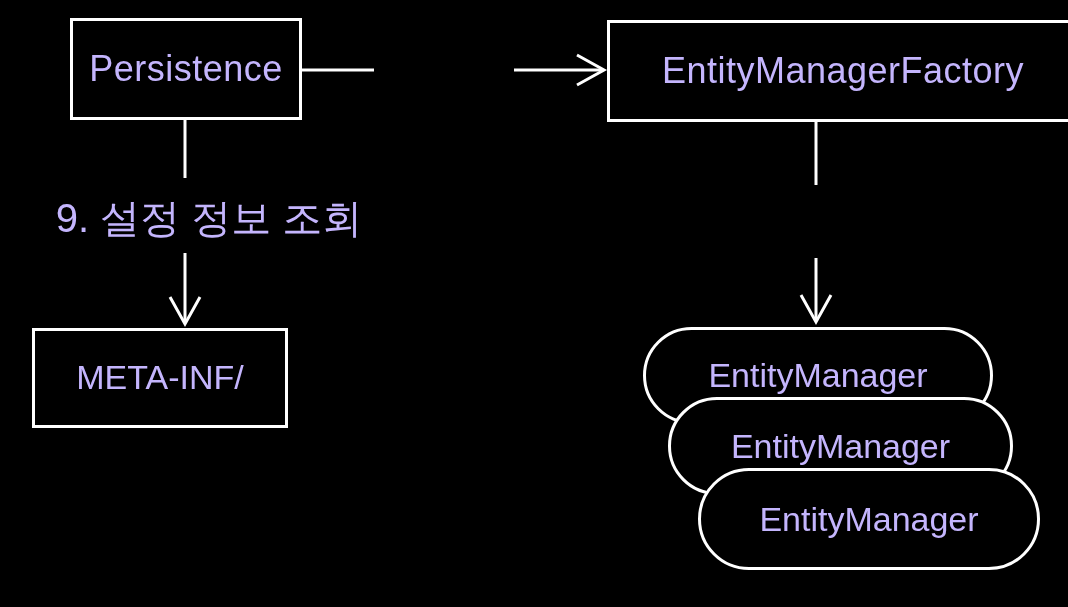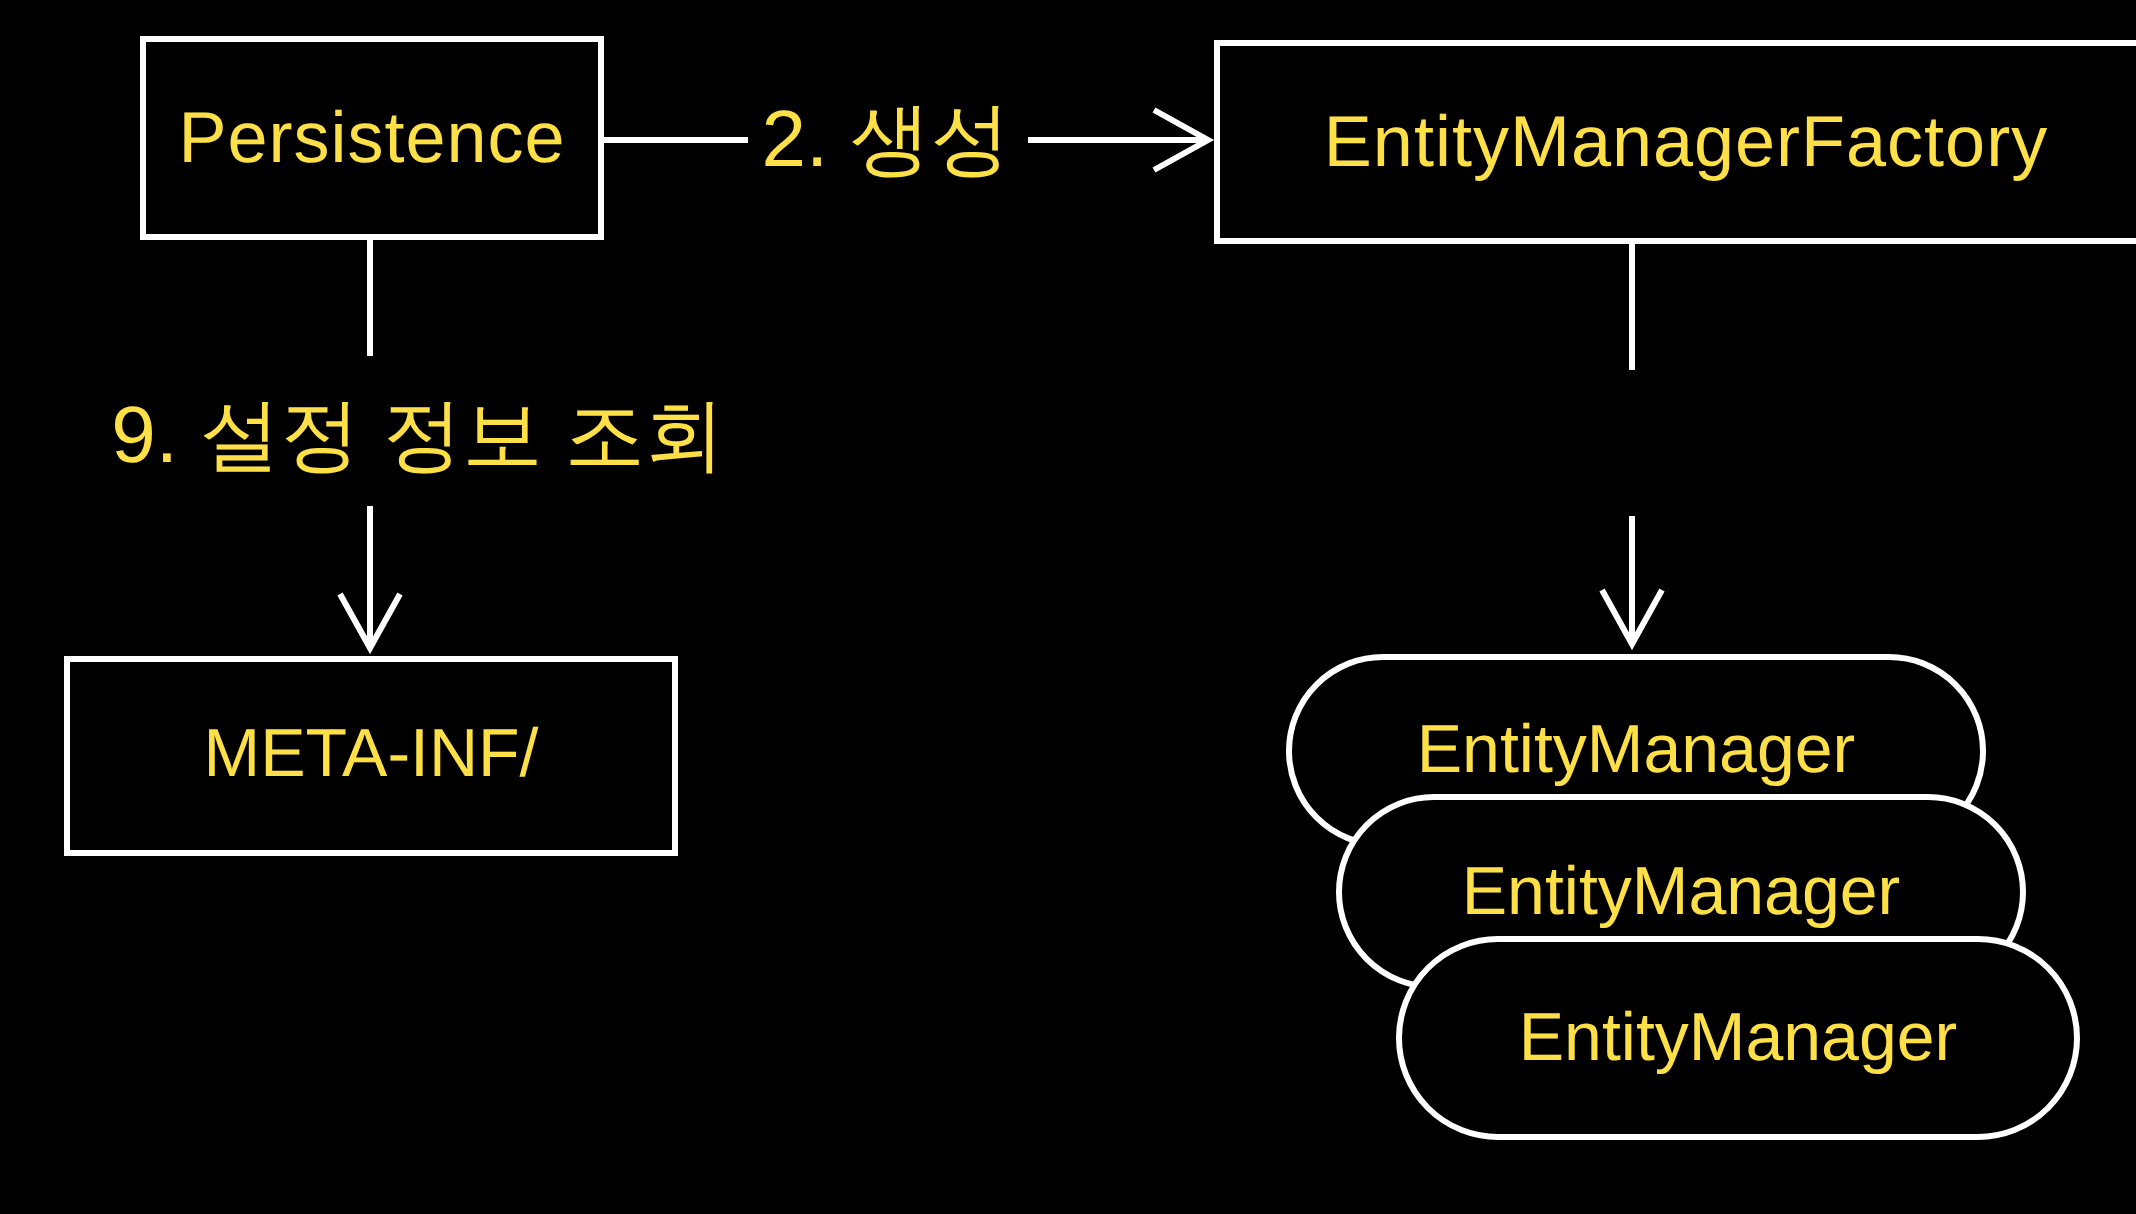--- a/index.html
+++ b/index.html
@@ -8,21 +8,21 @@
     background: #000;
   }
   .stage {
     position: relative;
     width: 1068px;
     height: 607px;
     background: #000000;
     overflow: hidden;
     font-family: "Liberation Sans", "DejaVu Sans", sans-serif;
     font-weight: 300;
-    color: #fde047;
+    color: #c4b5fd;
   }
   .connectors {
     position: absolute;
     left: 0; top: 0;
     width: 1068px; height: 607px;
   }
   .node {
     position: absolute;
     box-sizing: border-box;
     border: 3px solid #ffffff;
@@ -79,30 +79,29 @@
   </svg>
 
   <div class="node rect-node" style="left:70px; top:18px; width:232px; height:102px;">
     <span class="box-label">Persistence</span>
   </div>
 
   <div class="node rect-node" style="left:607px; top:20px; width:472px; height:102px;">
     <span class="box-label">EntityManagerFactory</span>
   </div>
 
-  <div class="node rect-node" style="left:32px; top:328px; width:307px; height:100px;">
+  <div class="node rect-node" style="left:32px; top:328px; width:256px; height:100px;">
     <span class="file-label">META-INF/</span>
   </div>
 
   <div class="node pill" style="left:643px; top:327px; width:350px; height:97px; z-index:1;">
     <span>EntityManager</span>
   </div>
   <div class="node pill" style="left:668px; top:397px; width:345px; height:98px; z-index:2;">
     <span>EntityManager</span>
   </div>
   <div class="node pill" style="left:698px; top:468px; width:342px; height:102px; z-index:3;">
     <span>EntityManager</span>
   </div>
 
   <div class="edge-label" style="left:209px; top:218px;">9. 설정 정보 조회</div>
-  <div class="edge-label" style="left:443px; top:70px;">2. 생성</div>
 
 </div>
 
 </body></html>

